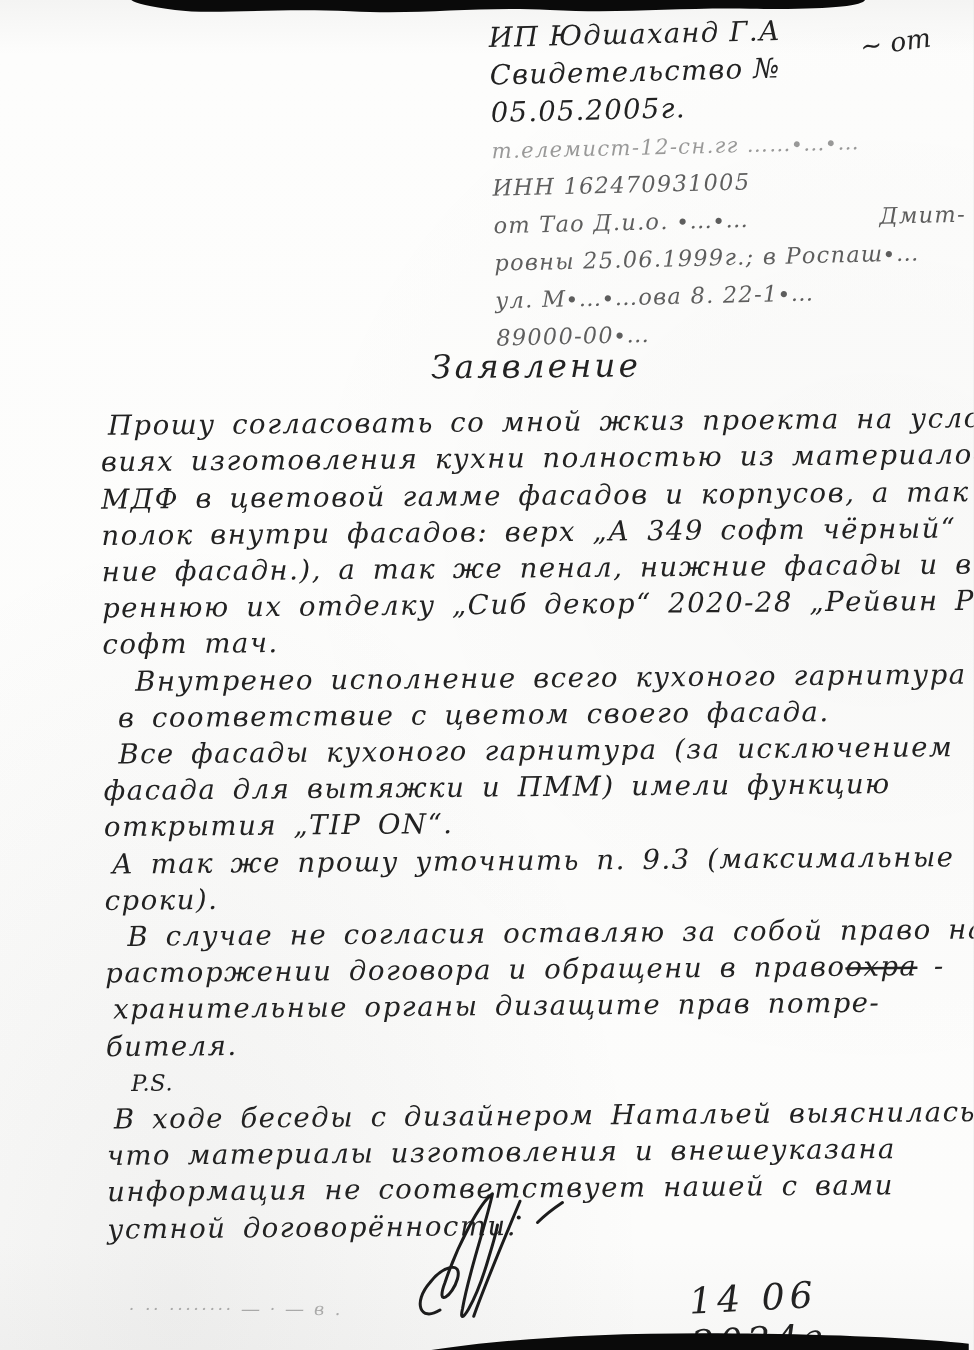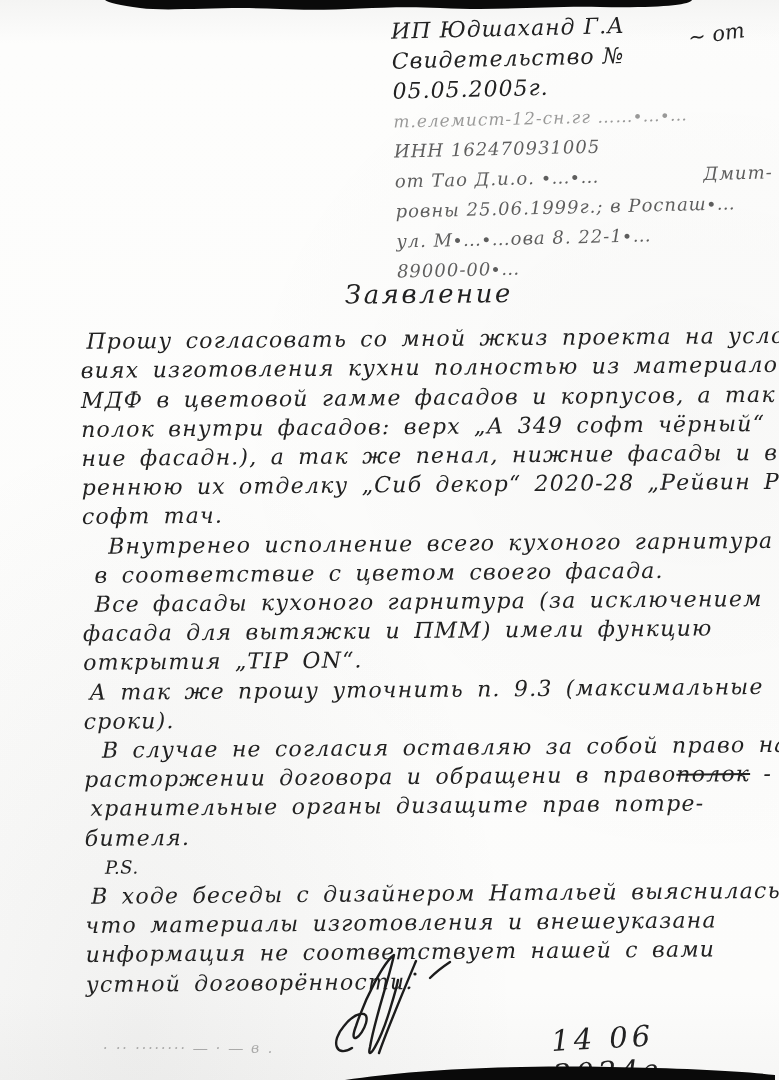--- a/index.html
+++ b/index.html
@@ -95,21 +95,21 @@
 
     <div class="ms-line ind-m">Все фасады кухоного гарнитура (за исключением</div>
     <div class="ms-line">фасада для вытяжки и ПММ) имели функцию</div>
     <div class="ms-line">открытия „TIP ON“.</div>
 
     <div class="ms-line ind-s">А так же прошу уточнить п. 9.3 (максимальные</div>
     <div class="ms-line">сроки).</div>
 
     <div class="ms-line ind-l">В случае не согласия оставляю за собой право на</div>
     <div class="ms-line">
-      <span>расторжении договора и обращени в право</span><span class="struck">полок</span><span> -</span>
+      <span>расторжении договора и обращени в право</span><span class="struck">охра</span><span> -</span>
     </div>
     <div class="ms-line ind-s">хранительные органы дизащите прав потре-</div>
     <div class="ms-line">бителя.</div>
 
     <div class="ms-line ps">P.S.</div>
     <div class="ms-line ind-s">В ходе беседы с дизайнером Натальей выяснилась,</div>
     <div class="ms-line">что материалы изготовления и внешеуказана</div>
     <div class="ms-line">информация не соответствует нашей с вами</div>
     <div class="ms-line">устной договорённости.</div>
   </div>

